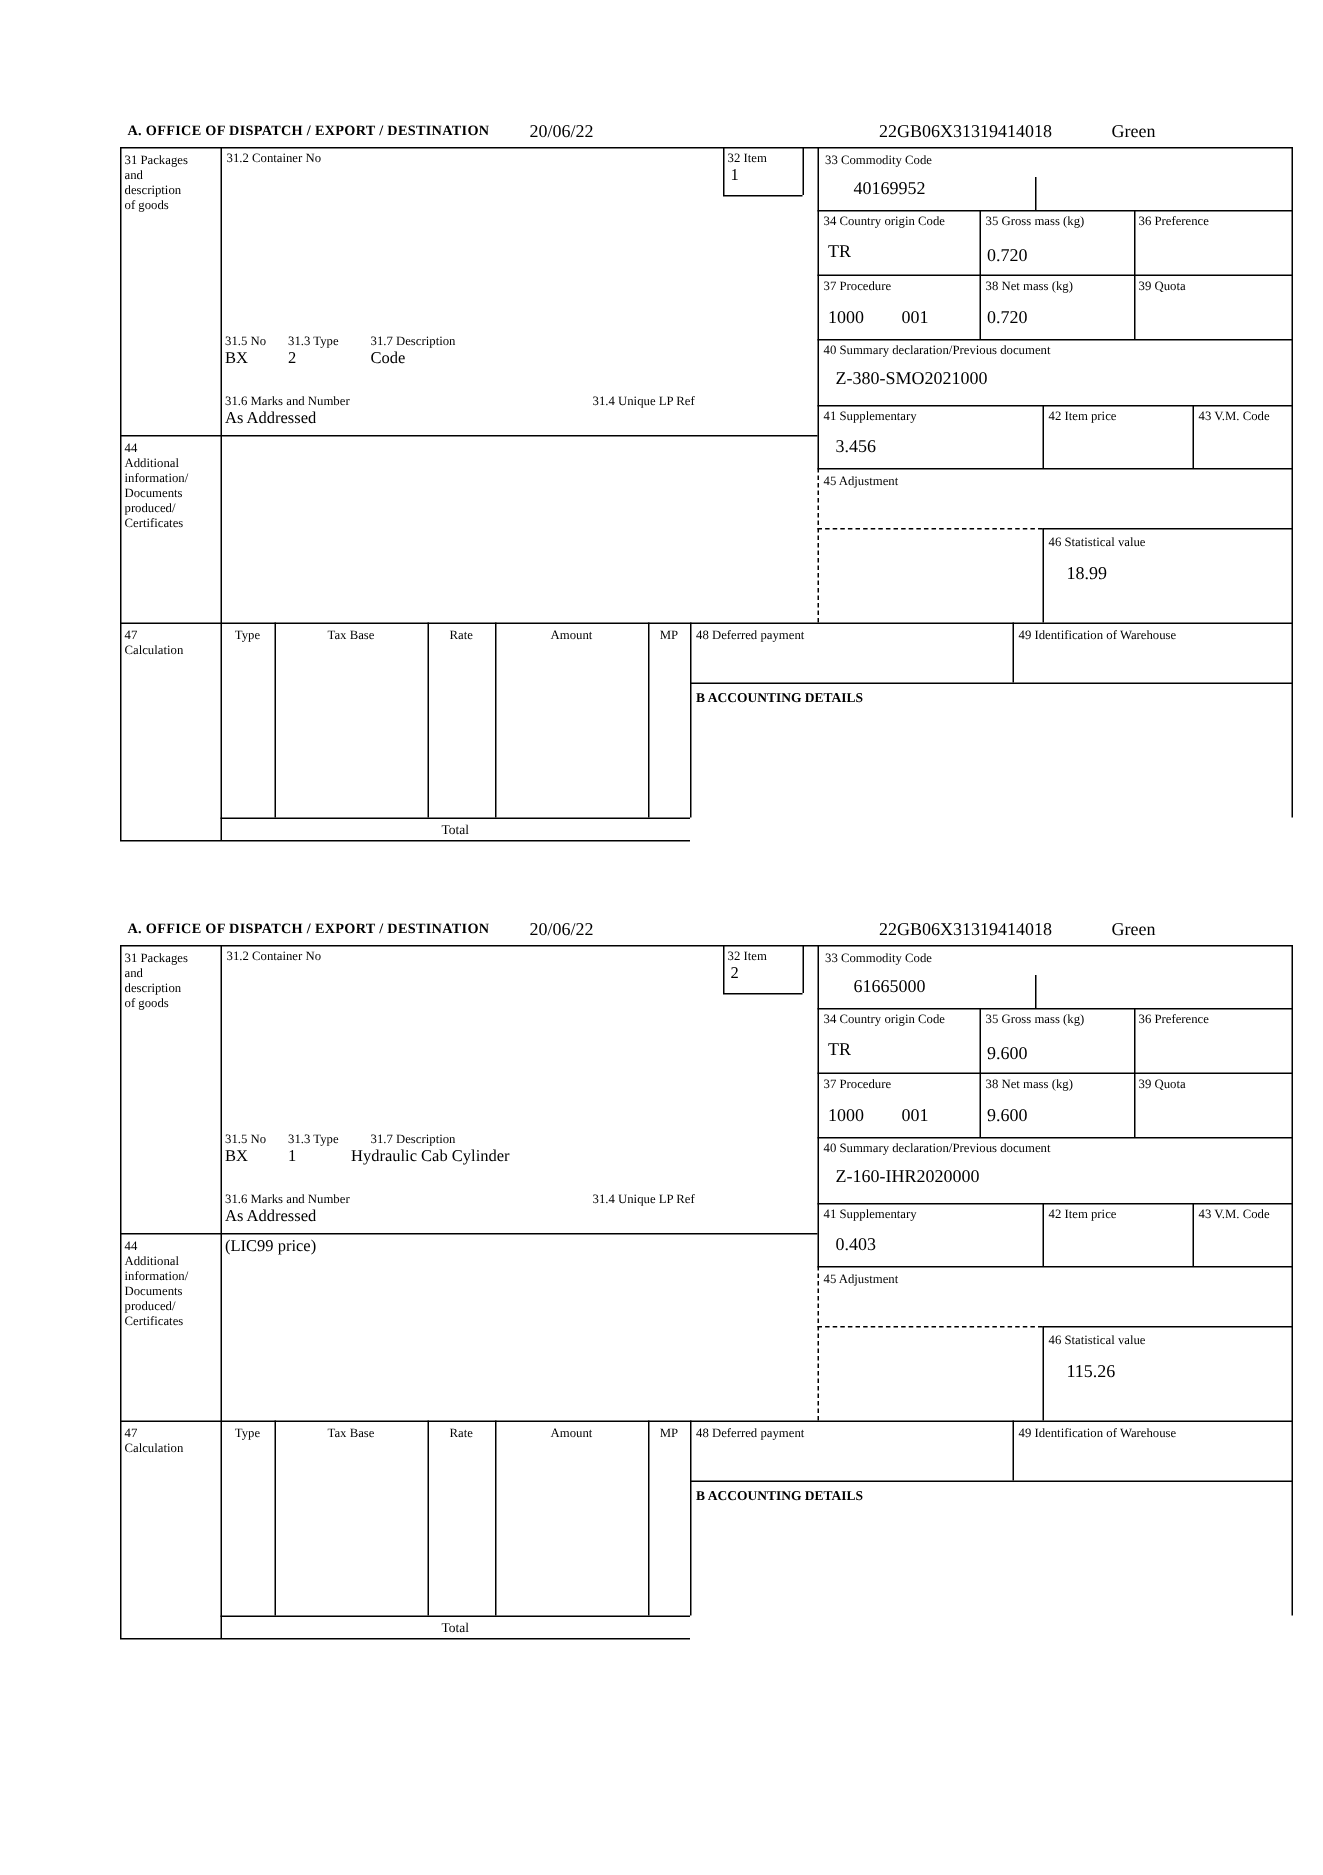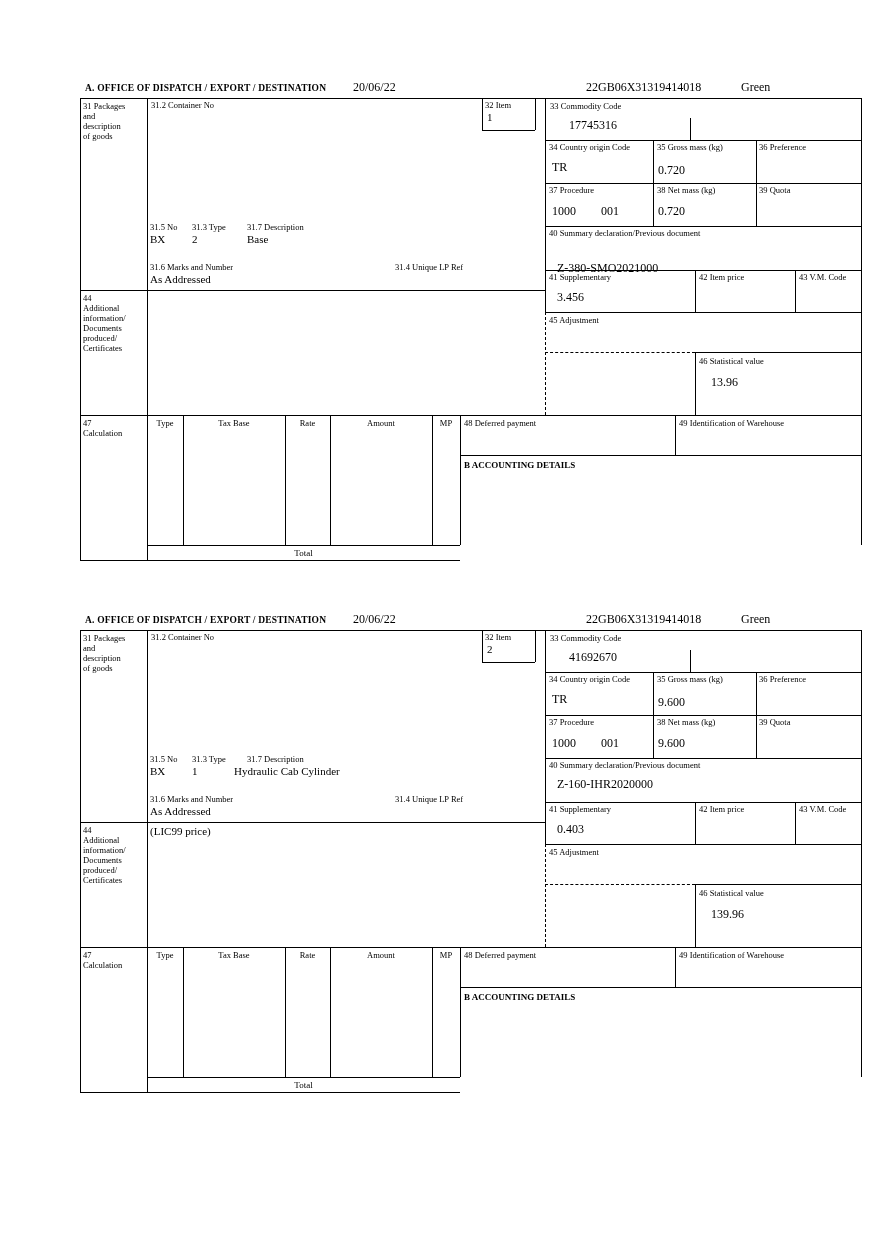--- a/index.html
+++ b/index.html
@@ -79,58 +79,58 @@
 Documents
 produced/
 Certificates</div>
     <div class="lbl" style="left:3px;top:338px;width:62px">47
 Calculation</div>
 
     <div class="lbl" style="left:71px;top:20px">31.2 Container No</div>
     <div class="lbl" style="left:405px;top:20px">32 Item</div>
     <div class="val-sm" style="left:407px;top:31px">1</div>
     <div class="lbl" style="left:470px;top:21px">33 Commodity Code</div>
-    <div class="val" style="left:489px;top:39px">17745316</div>
+    <div class="val" style="left:489px;top:39px">40169952</div>
 
     <div class="lbl" style="left:469px;top:62px">34 Country origin Code</div>
     <div class="val" style="left:472px;top:81px">TR</div>
     <div class="lbl" style="left:577px;top:62px">35 Gross mass (kg)</div>
     <div class="val" style="left:578px;top:84px">0.720</div>
     <div class="lbl" style="left:679px;top:62px">36 Preference</div>
 
     <div class="lbl" style="left:469px;top:105px">37 Procedure</div>
     <div class="val" style="left:472px;top:125px">1000</div>
     <div class="val" style="left:521px;top:125px">001</div>
     <div class="lbl" style="left:577px;top:105px">38 Net mass (kg)</div>
     <div class="val" style="left:578px;top:125px">0.720</div>
     <div class="lbl" style="left:679px;top:105px">39 Quota</div>
 
     <div class="lbl" style="left:70px;top:142px">31.5 No</div>
     <div class="lbl" style="left:112px;top:142px">31.3 Type</div>
     <div class="lbl" style="left:167px;top:142px">31.7 Description</div>
     <div class="val-sm" style="left:70px;top:153px">BX</div>
     <div class="val-sm" style="left:112px;top:153px">2</div>
-    <div class="val-sm" style="left:167px;top:153px">Base</div>
+    <div class="val-sm" style="left:167px;top:153px">Code</div>
 
     <div class="lbl" style="left:469px;top:148px">40 Summary declaration/Previous document</div>
-    <div class="val" style="left:477px;top:182px">Z-380-SMO2021000</div>
+    <div class="val" style="left:477px;top:166px">Z-380-SMO2021000</div>
 
     <div class="lbl" style="left:70px;top:182px">31.6 Marks and Number</div>
     <div class="lbl" style="left:315px;top:182px">31.4 Unique LP Ref</div>
     <div class="val-sm" style="left:70px;top:193px">As Addressed</div>
 
     <div class="lbl" style="left:469px;top:192px">41 Supplementary</div>
     <div class="val" style="left:477px;top:211px">3.456</div>
     <div class="lbl" style="left:619px;top:192px">42 Item price</div>
     <div class="lbl" style="left:719px;top:192px">43 V.M. Code</div>
 
     <div class="val-sm" style="left:70px;top:213px"></div>
     <div class="lbl" style="left:469px;top:235px">45 Adjustment</div>
     <div class="lbl" style="left:619px;top:276px">46 Statistical value</div>
-    <div class="val" style="left:631px;top:296px">13.96</div>
+    <div class="val" style="left:631px;top:296px">18.99</div>
 
     <div class="lbl ctr" style="left:67px;top:338px;width:36px">Type</div>
     <div class="lbl ctr" style="left:103px;top:338px;width:102px">Tax Base</div>
     <div class="lbl ctr" style="left:205px;top:338px;width:45px">Rate</div>
     <div class="lbl ctr" style="left:250px;top:338px;width:102px">Amount</div>
     <div class="lbl ctr" style="left:352px;top:338px;width:28px">MP</div>
 
     <div class="lbl" style="left:384px;top:338px">48 Deferred payment</div>
     <div class="lbl" style="left:599px;top:338px">49 Identification of Warehouse</div>
     <div class="lbl b" style="left:384px;top:380px;font-size:9px">B ACCOUNTING DETAILS</div>
@@ -191,21 +191,21 @@
 Documents
 produced/
 Certificates</div>
     <div class="lbl" style="left:3px;top:338px;width:62px">47
 Calculation</div>
 
     <div class="lbl" style="left:71px;top:20px">31.2 Container No</div>
     <div class="lbl" style="left:405px;top:20px">32 Item</div>
     <div class="val-sm" style="left:407px;top:31px">2</div>
     <div class="lbl" style="left:470px;top:21px">33 Commodity Code</div>
-    <div class="val" style="left:489px;top:39px">41692670</div>
+    <div class="val" style="left:489px;top:39px">61665000</div>
 
     <div class="lbl" style="left:469px;top:62px">34 Country origin Code</div>
     <div class="val" style="left:472px;top:81px">TR</div>
     <div class="lbl" style="left:577px;top:62px">35 Gross mass (kg)</div>
     <div class="val" style="left:578px;top:84px">9.600</div>
     <div class="lbl" style="left:679px;top:62px">36 Preference</div>
 
     <div class="lbl" style="left:469px;top:105px">37 Procedure</div>
     <div class="val" style="left:472px;top:125px">1000</div>
     <div class="val" style="left:521px;top:125px">001</div>
@@ -228,21 +228,21 @@
     <div class="val-sm" style="left:70px;top:193px">As Addressed</div>
 
     <div class="lbl" style="left:469px;top:192px">41 Supplementary</div>
     <div class="val" style="left:477px;top:211px">0.403</div>
     <div class="lbl" style="left:619px;top:192px">42 Item price</div>
     <div class="lbl" style="left:719px;top:192px">43 V.M. Code</div>
 
     <div class="val-sm" style="left:70px;top:213px">(LIC99 price)</div>
     <div class="lbl" style="left:469px;top:235px">45 Adjustment</div>
     <div class="lbl" style="left:619px;top:276px">46 Statistical value</div>
-    <div class="val" style="left:631px;top:296px">139.96</div>
+    <div class="val" style="left:631px;top:296px">115.26</div>
 
     <div class="lbl ctr" style="left:67px;top:338px;width:36px">Type</div>
     <div class="lbl ctr" style="left:103px;top:338px;width:102px">Tax Base</div>
     <div class="lbl ctr" style="left:205px;top:338px;width:45px">Rate</div>
     <div class="lbl ctr" style="left:250px;top:338px;width:102px">Amount</div>
     <div class="lbl ctr" style="left:352px;top:338px;width:28px">MP</div>
 
     <div class="lbl" style="left:384px;top:338px">48 Deferred payment</div>
     <div class="lbl" style="left:599px;top:338px">49 Identification of Warehouse</div>
     <div class="lbl b" style="left:384px;top:380px;font-size:9px">B ACCOUNTING DETAILS</div>

